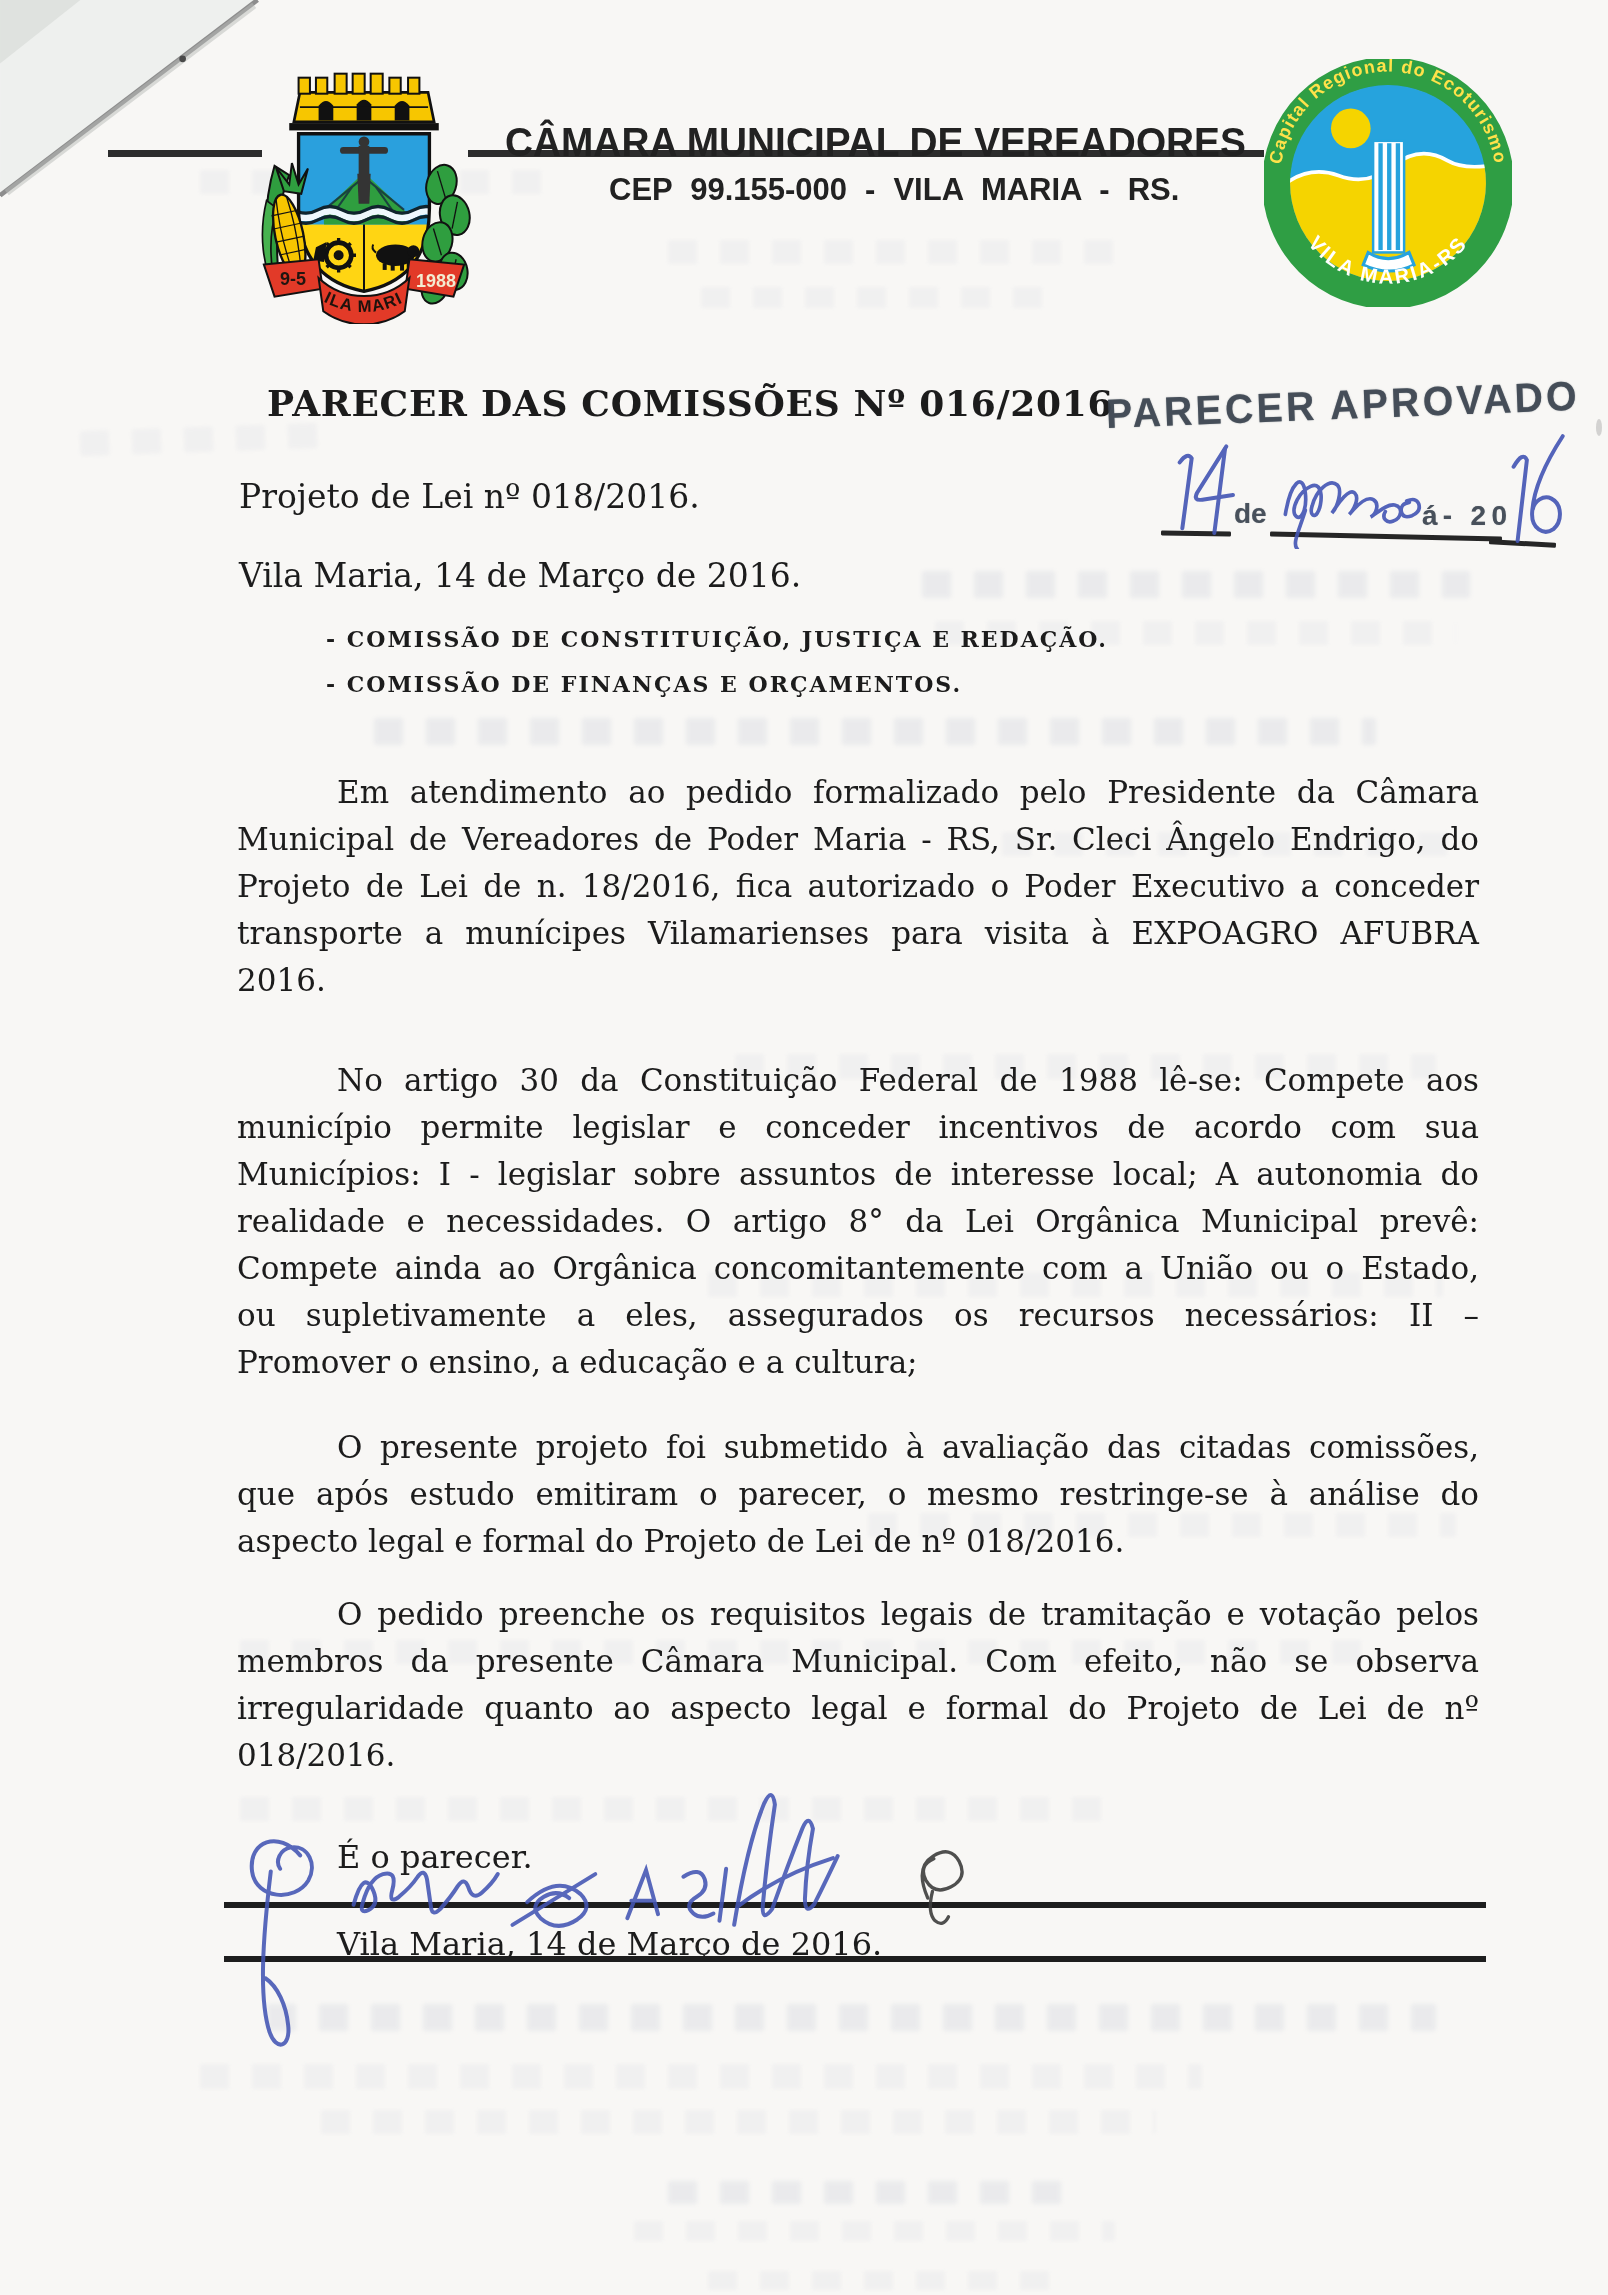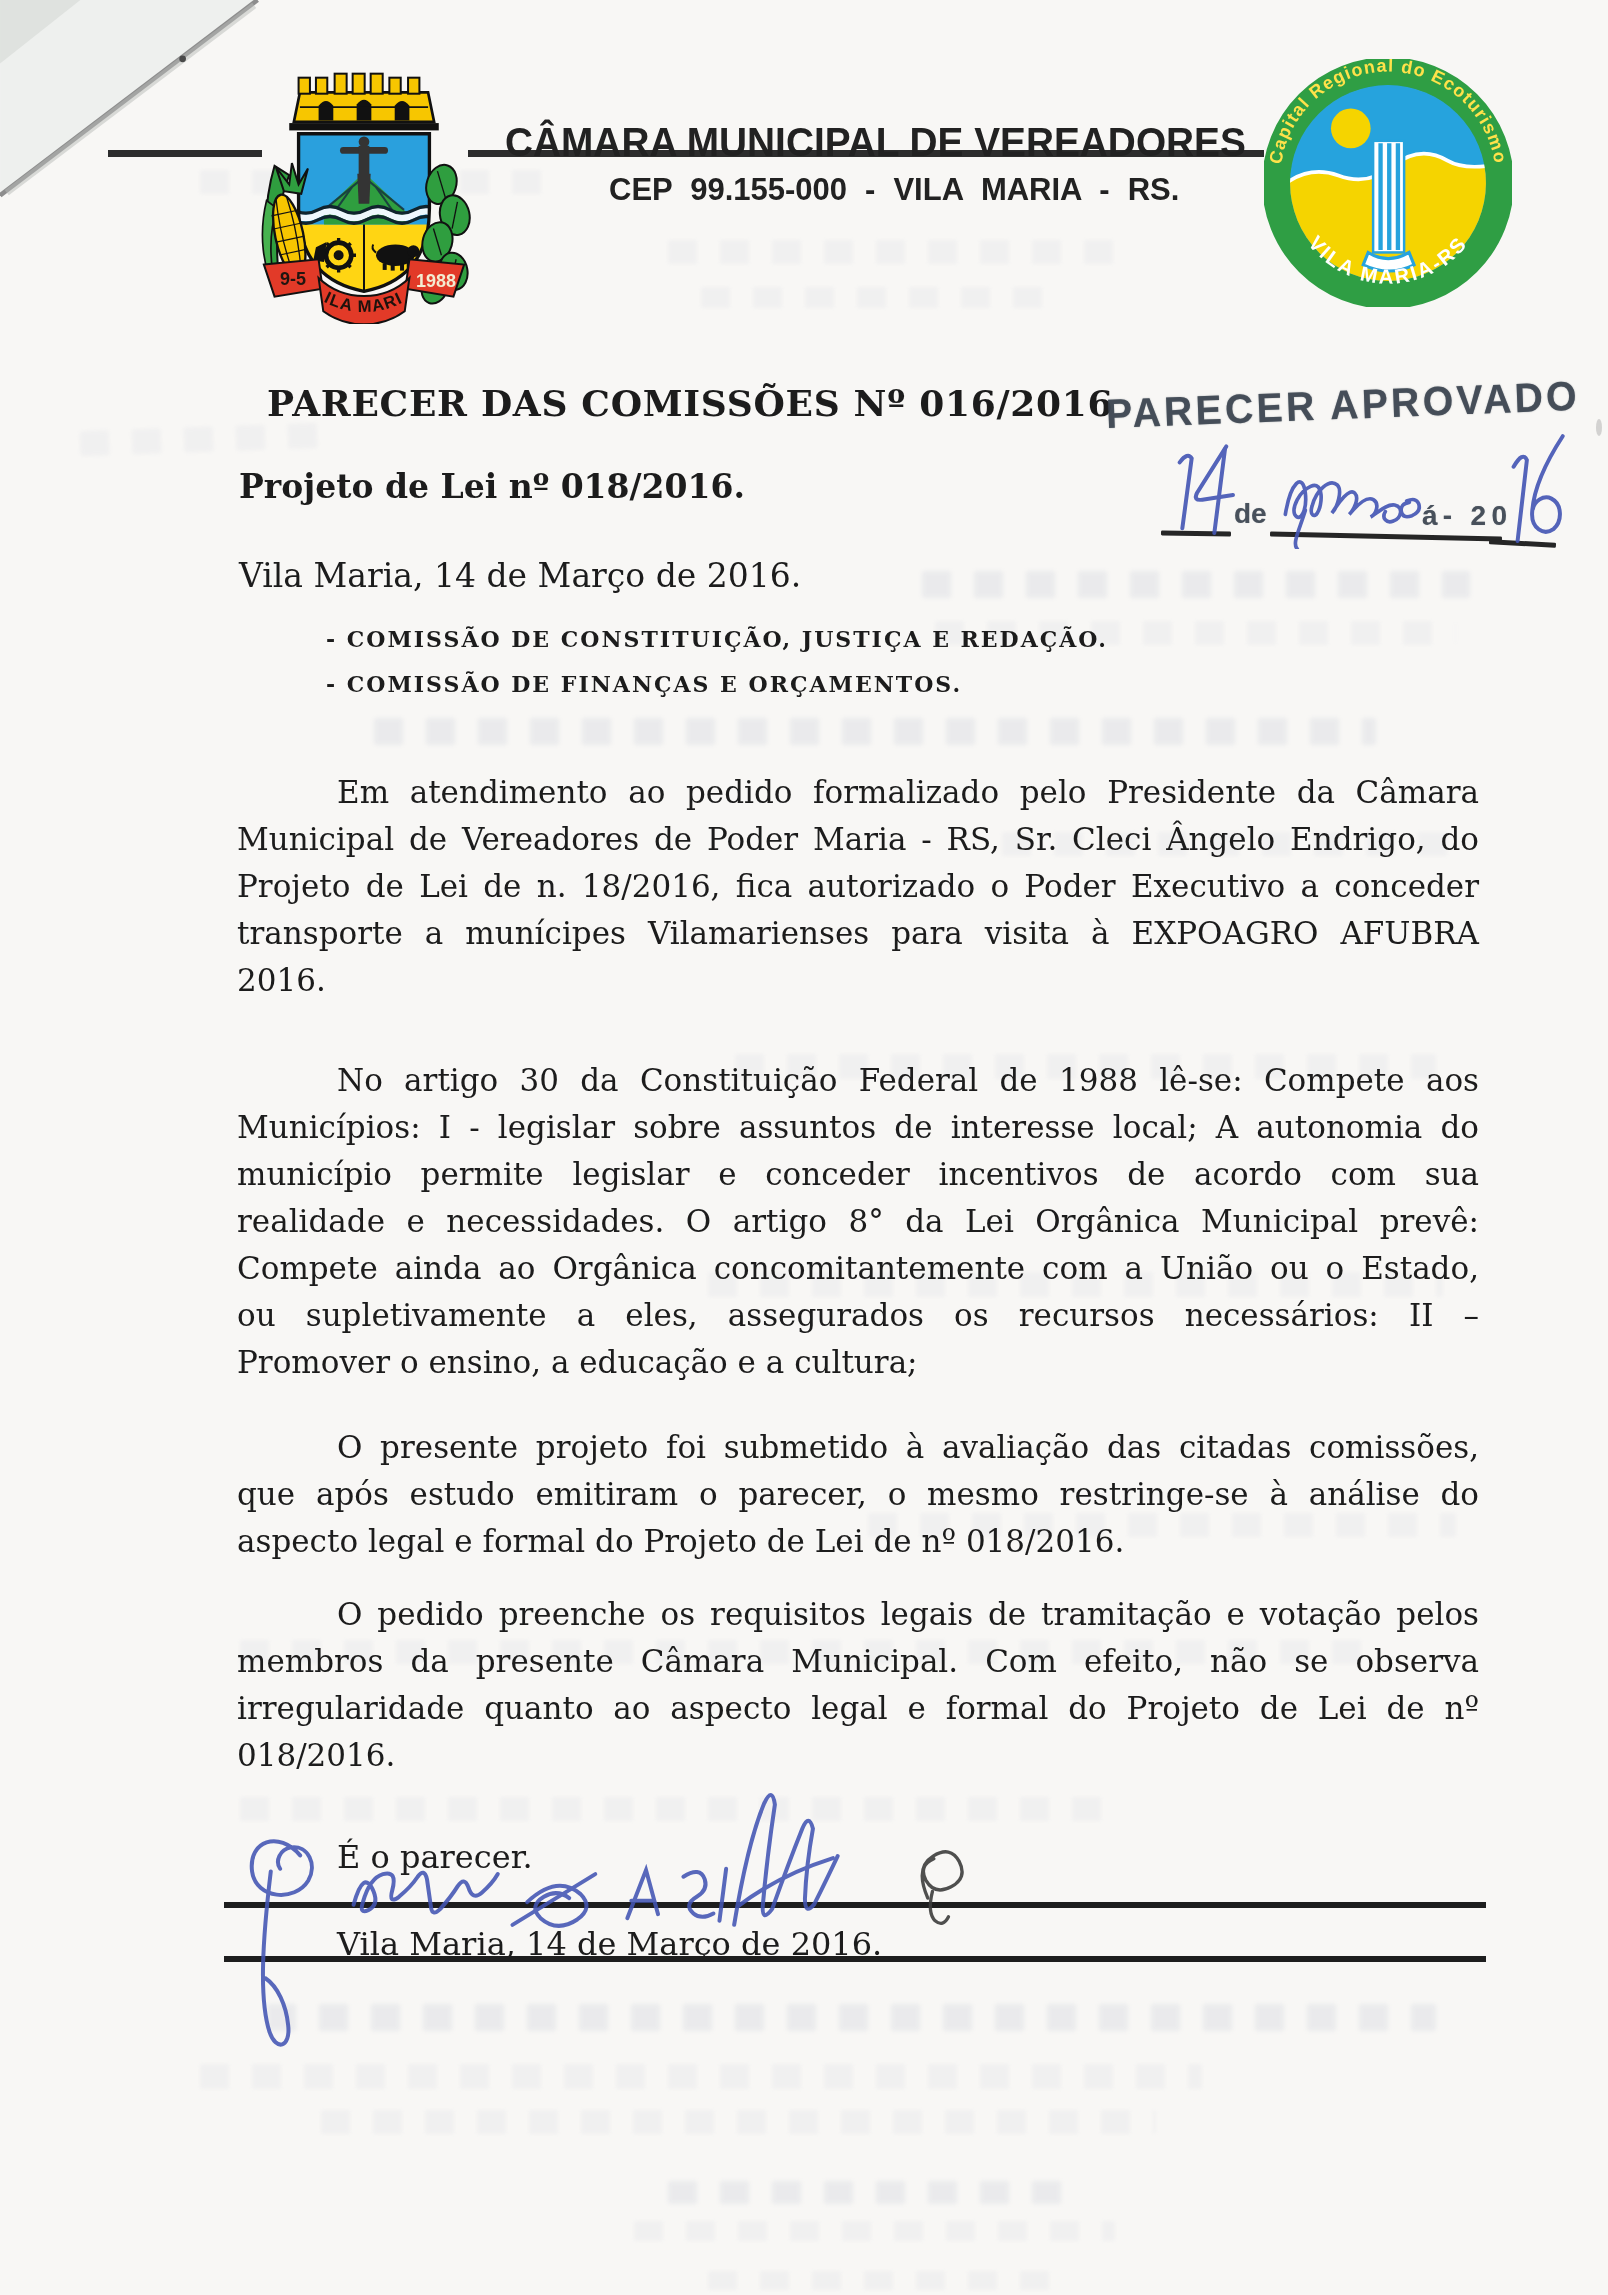--- a/index.html
+++ b/index.html
@@ -252,21 +252,21 @@
     </defs>
     <text font-family="Liberation Sans, sans-serif" font-size="14.5" font-weight="700" fill="#ffe24a" letter-spacing="1">
       <textPath href="#ecoTop" startOffset="50%" text-anchor="middle">Capital Regional do Ecoturismo</textPath>
     </text>
     <text font-family="Liberation Sans, sans-serif" font-size="16.5" font-weight="700" fill="#ffffff" letter-spacing="2">
       <textPath href="#ecoBot" startOffset="50%" text-anchor="middle">VILA MARIA-RS</textPath>
     </text>
   </svg>
 
   <div class="abs doc-title" style="left:239px;top:382px;margin-left:28px;">PARECER DAS COMISSÕES Nº 016/2016</div>
-  <div class="abs doc-line" style="left:239px;top:467px;font-weight:bold;">Projeto de Lei nº 018/2016.</div>
+  <div class="abs doc-line" style="left:239px;top:477px;">Projeto de Lei nº 018/2016.</div>
   <div class="abs doc-line" style="left:239px;top:556px;">Vila Maria, 14 de Março de 2016.</div>
 
   <div class="abs stamp-main" style="left:1105px;top:391px;">PARECER APROVADO</div>
   <div class="abs" style="left:1161px;top:531px;width:70px;height:4.7px;transform:rotate(1deg);">
     <div class="hand-line" style="width:100%;height:100%;"></div>
   </div>
   <div class="abs stamp-small" style="left:1234px;top:498px;">de</div>
   <div class="abs hand-line" style="left:1270px;top:534px;width:232px;height:5.3px;transform:rotate(1.2deg);"></div>
   <div class="abs stamp-small" style="left:1422px;top:500px;letter-spacing:5.3px;">á- 20</div>
   <div class="abs hand-line" style="left:1489px;top:541px;width:67px;height:5.3px;transform:rotate(3deg);"></div>
@@ -303,22 +303,22 @@
   <div class="abs para" style="left:237px;top:769px;">
     <div class="bl first">Em atendimento ao pedido formalizado pelo Presidente da Câmara</div>
     <div class="bl">Municipal de Vereadores de Poder Maria - RS, Sr. Cleci Ângelo Endrigo, do</div>
     <div class="bl">Projeto de Lei de n. 18/2016, fica autorizado o Poder Executivo a conceder</div>
     <div class="bl">transporte a munícipes Vilamarienses para visita à EXPOAGRO AFUBRA</div>
     <div class="bl last">2016.</div>
   </div>
 
   <div class="abs para" style="left:237px;top:1057px;">
     <div class="bl first">No artigo 30 da Constituição Federal de 1988 lê-se: Compete aos</div>
+    <div class="bl">município permite legislar e conceder incentivos de acordo com sua</div>
     <div class="bl">Municípios: I - legislar sobre assuntos de interesse local; A autonomia do</div>
-    <div class="bl">município permite legislar e conceder incentivos de acordo com sua</div>
     <div class="bl">realidade e necessidades. O artigo 8° da Lei Orgânica Municipal prevê:</div>
     <div class="bl">Compete ainda ao Orgânica concomitantemente com a União ou o Estado,</div>
     <div class="bl">ou supletivamente a eles, assegurados os recursos necessários: II –</div>
     <div class="bl last">Promover o ensino, a educação e a cultura;</div>
   </div>
 
   <div class="abs para" style="left:237px;top:1424px;">
     <div class="bl first">O presente projeto foi submetido à avaliação das citadas comissões,</div>
     <div class="bl">que após estudo emitiram o parecer, o mesmo restringe-se à análise do</div>
     <div class="bl last">aspecto legal e formal do Projeto de Lei de nº 018/2016.</div>

